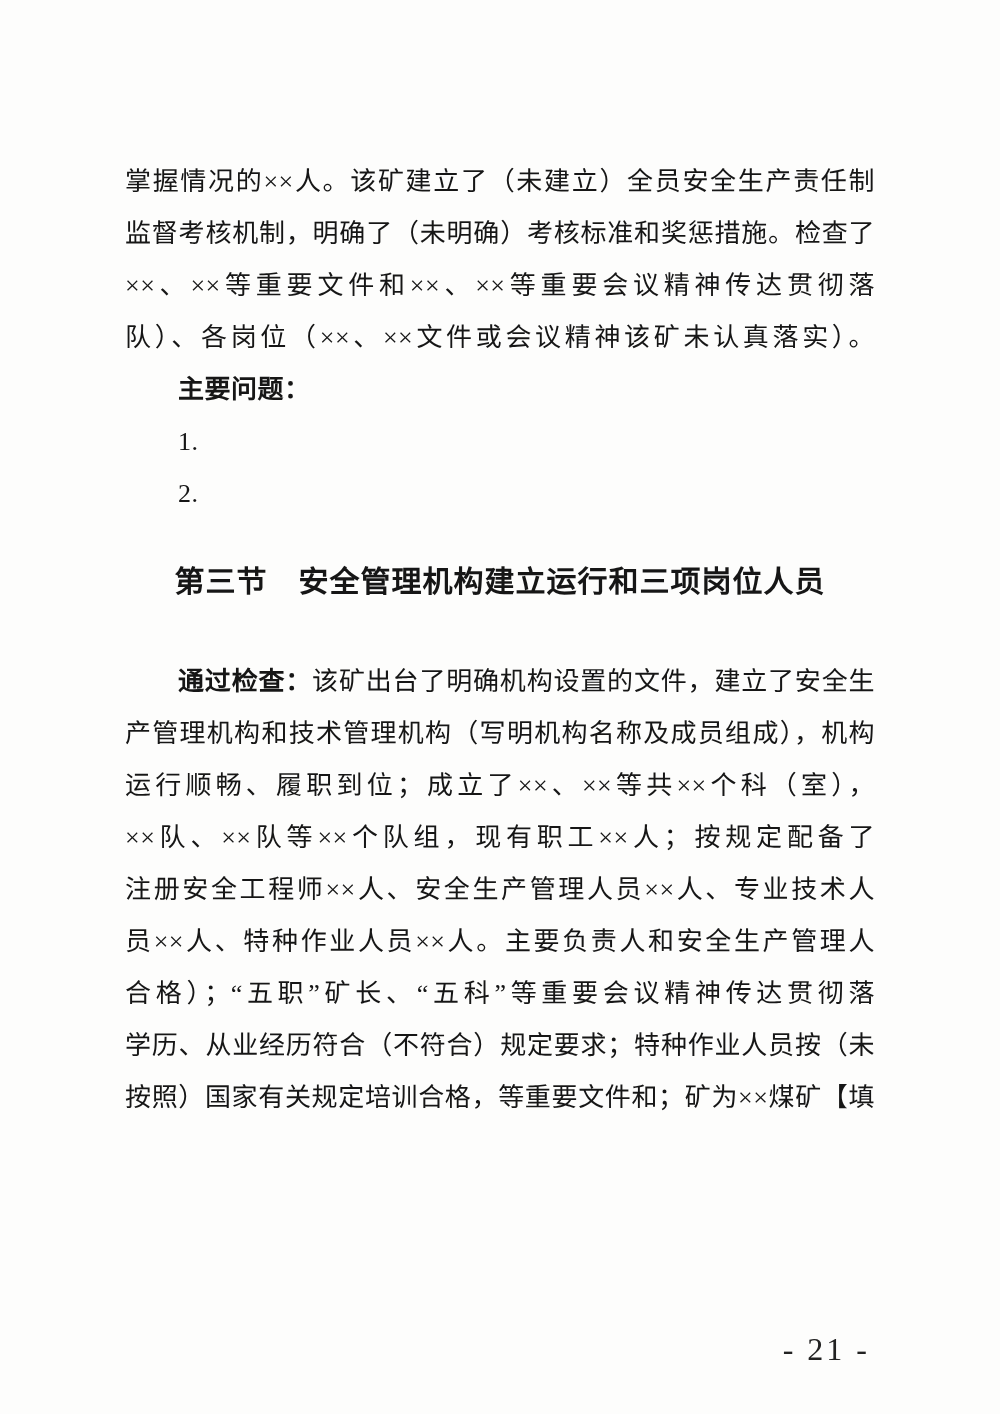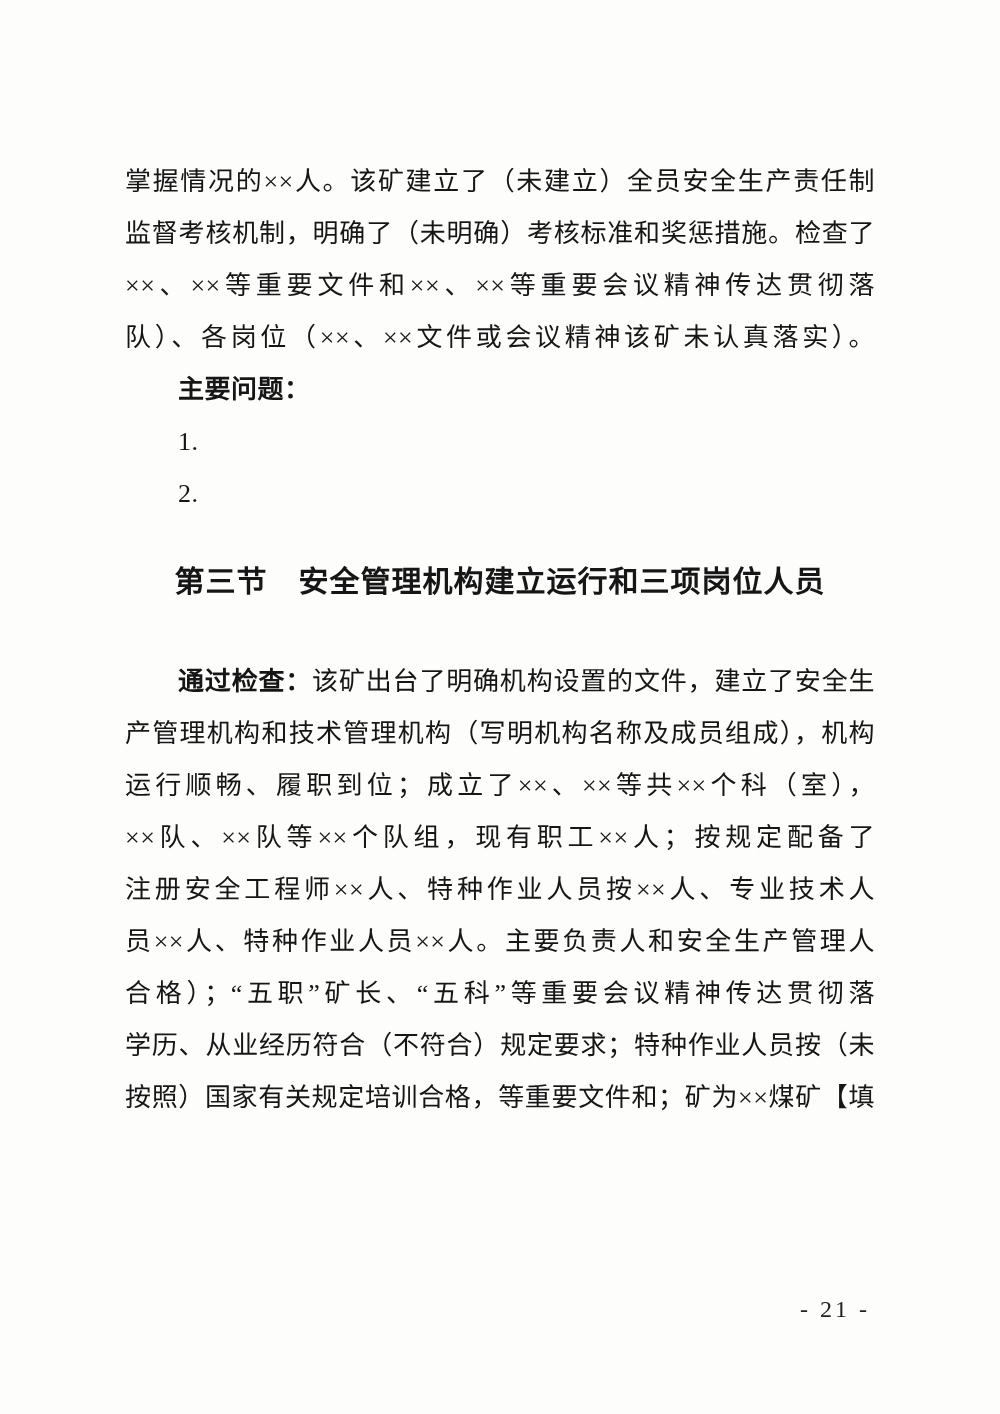--- a/index.html
+++ b/index.html
@@ -51,23 +51,23 @@
   }
   .heading .line {
     font-size: 30px;
     line-height: 56px;
     height: 56px;
     font-weight: 700;
     letter-spacing: 1px;
   }
   .page-number {
     position: absolute;
-    top: 1296px;
+    top: 1331px;
     right: 130px;
-    font-size: 24px;
+    font-size: 32px;
     letter-spacing: 3px;
     color: #222;
   }
 </style>
 </head>
 <body>
 
 <div class="page">
   <div class="content">
 
@@ -83,21 +83,21 @@
 
     <div class="heading">
         <div class="line align-center bold">第三节　安全管理机构建立运行和三项岗位人员</div>
       </div>
 
     <div>
         <div class="line align-justify indent"><span class="bold">通过检查：</span>该矿出台了明确机构设置的文件，建立了安全生</div>
         <div class="line align-justify">产管理机构和技术管理机构（写明机构名称及成员组成），机构</div>
         <div class="line align-justify">运行顺畅、履职到位；成立了××、××等共××个科（室），</div>
         <div class="line align-justify">××队、××队等××个队组，现有职工××人；按规定配备了</div>
-        <div class="line align-justify">注册安全工程师××人、特种作业人员按××人、专业技术人</div>
+        <div class="line align-justify">注册安全工程师××人、安全生产管理人员××人、专业技术人</div>
         <div class="line align-justify">员××人、特种作业人员××人。主要负责人和安全生产管理人</div>
         <div class="line align-justify">合格）；“五职”矿长、“五科”等重要会议精神传达贯彻落</div>
         <div class="line align-justify">学历、从业经历符合（不符合）规定要求；特种作业人员按（未</div>
         <div class="line align-justify">按照）国家有关规定培训合格，等重要文件和；矿为××煤矿【填</div>
       </div>
 
   </div>
 
   <div class="page-number">- 21 -</div>
 </div>

